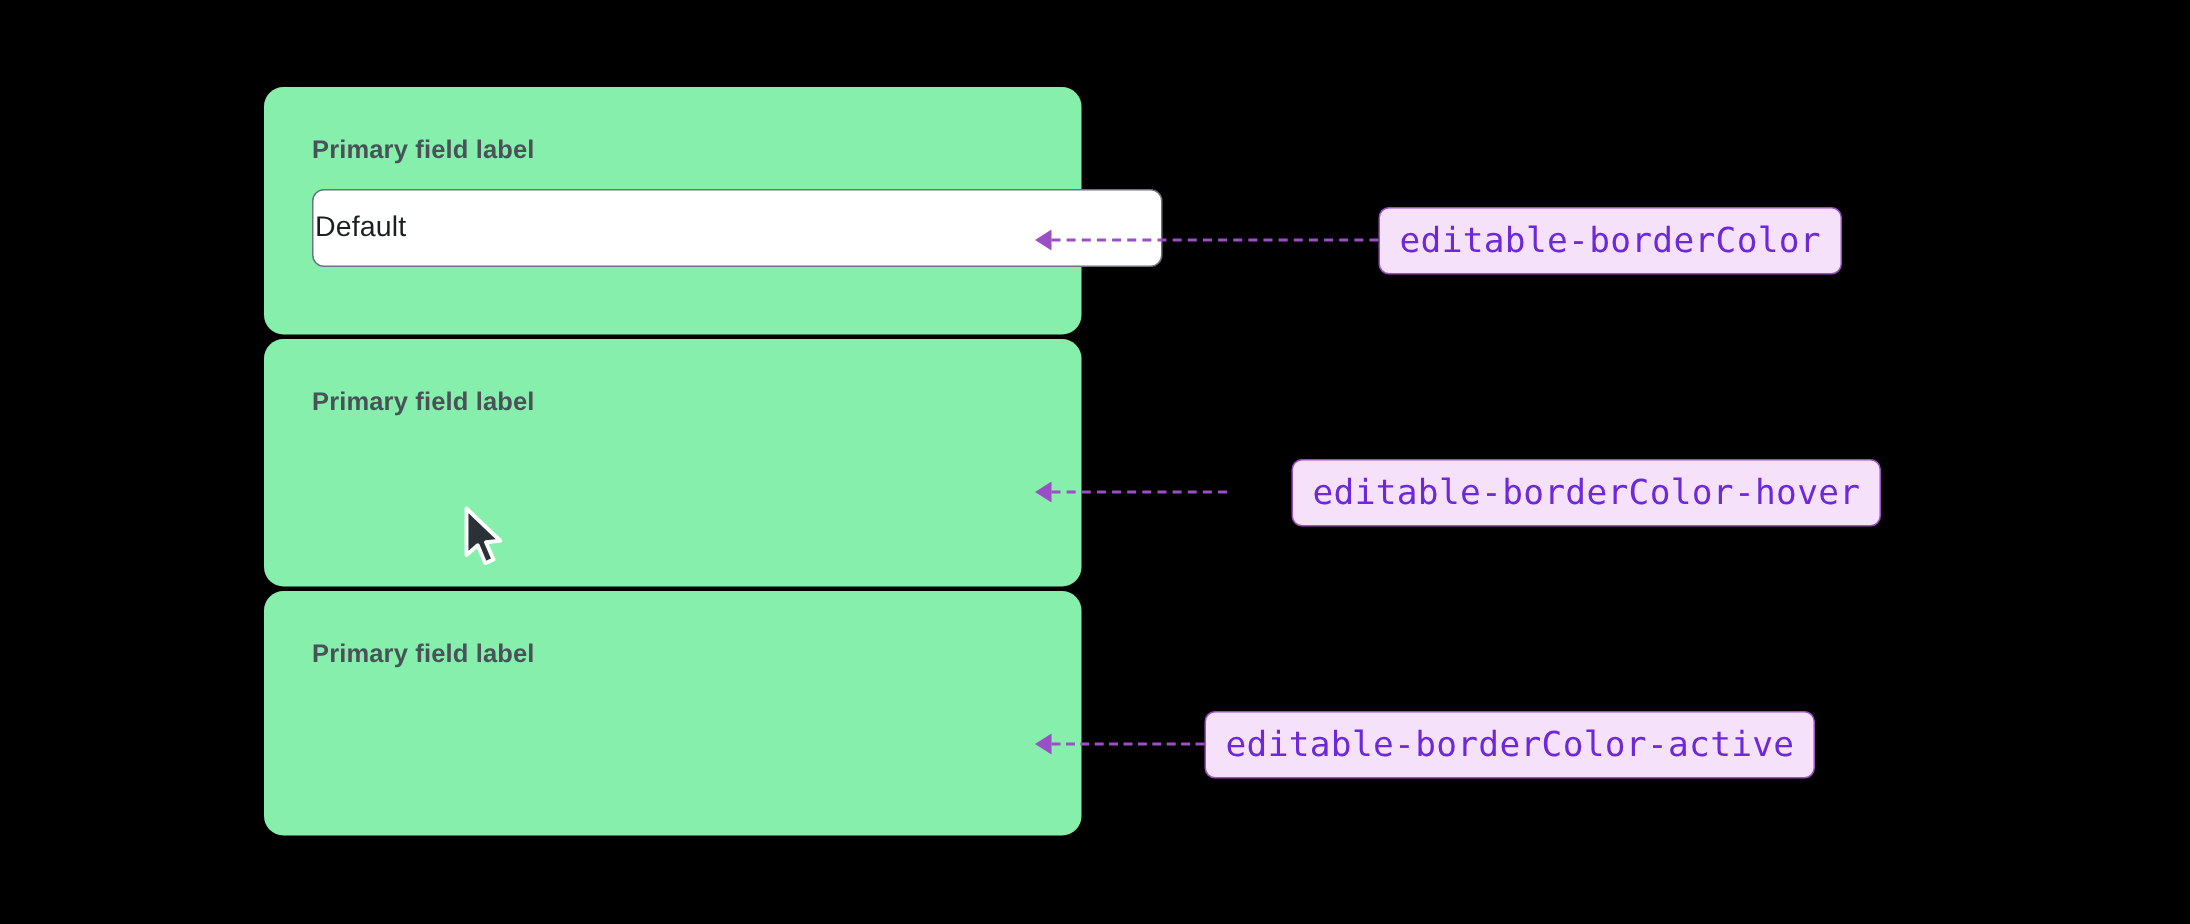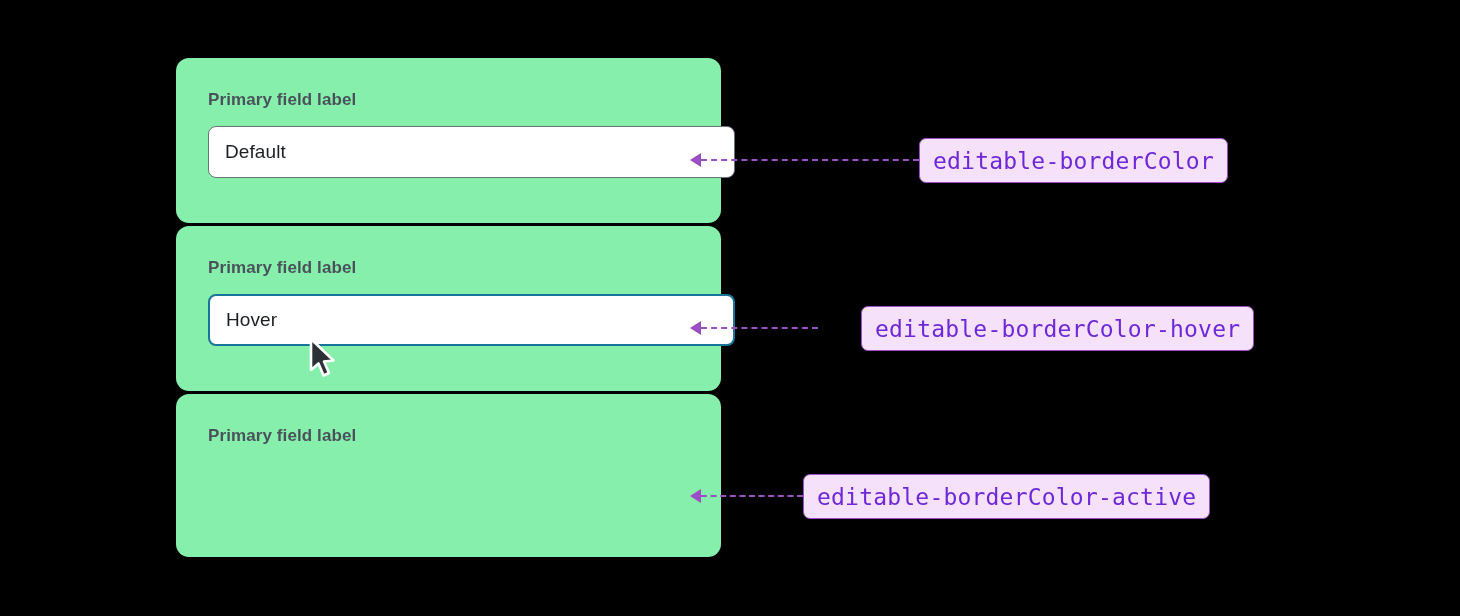--- a/index.html
+++ b/index.html
@@ -48,27 +48,27 @@
     letter-spacing: 0.1px;
     color: #4a5259;
     line-height: 20px;
     margin: 0 0 16px 0;
     user-select: none;
   }
 
   .field-input {
     position: relative;
     box-sizing: border-box;
-    width: 527px;
+    width: 567px;
     height: 52px;
     background: #ffffff;
     border-radius: 8px;
     display: flex;
     align-items: center;
-    padding: 0 16px;
+    padding: 0 1px;
     font-size: 19px;
     color: #1b1f23;
     letter-spacing: 0.1px;
   }
 
   .field-input.state-default {
     border: 1.6px solid #6b7280;
   }
   .field-input.state-hover {
     border: 2px solid #17749b;
@@ -163,23 +163,20 @@
       <span class="dash-line"></span>
     </div>
 
     <div class="token-chip" style="left:919px; top:138px;">editable-borderColor</div>
   </div>
 
   <div class="spec-row">
 
     <div class="field-card" style="top:226px; height:165px;">
       <div class="field-label">Primary field label</div>
-      <div class="field-input state-hover">
-        <span class="input-text">Hover</span>
-      </div>
     </div>
 
     <div class="connector" style="left:690px; top:321px; width:128px;">
       <span class="arrow-head"></span>
       <span class="dash-line"></span>
     </div>
 
     <div class="token-chip" style="left:861px; top:306px;">editable-borderColor-hover</div>
   </div>
 

